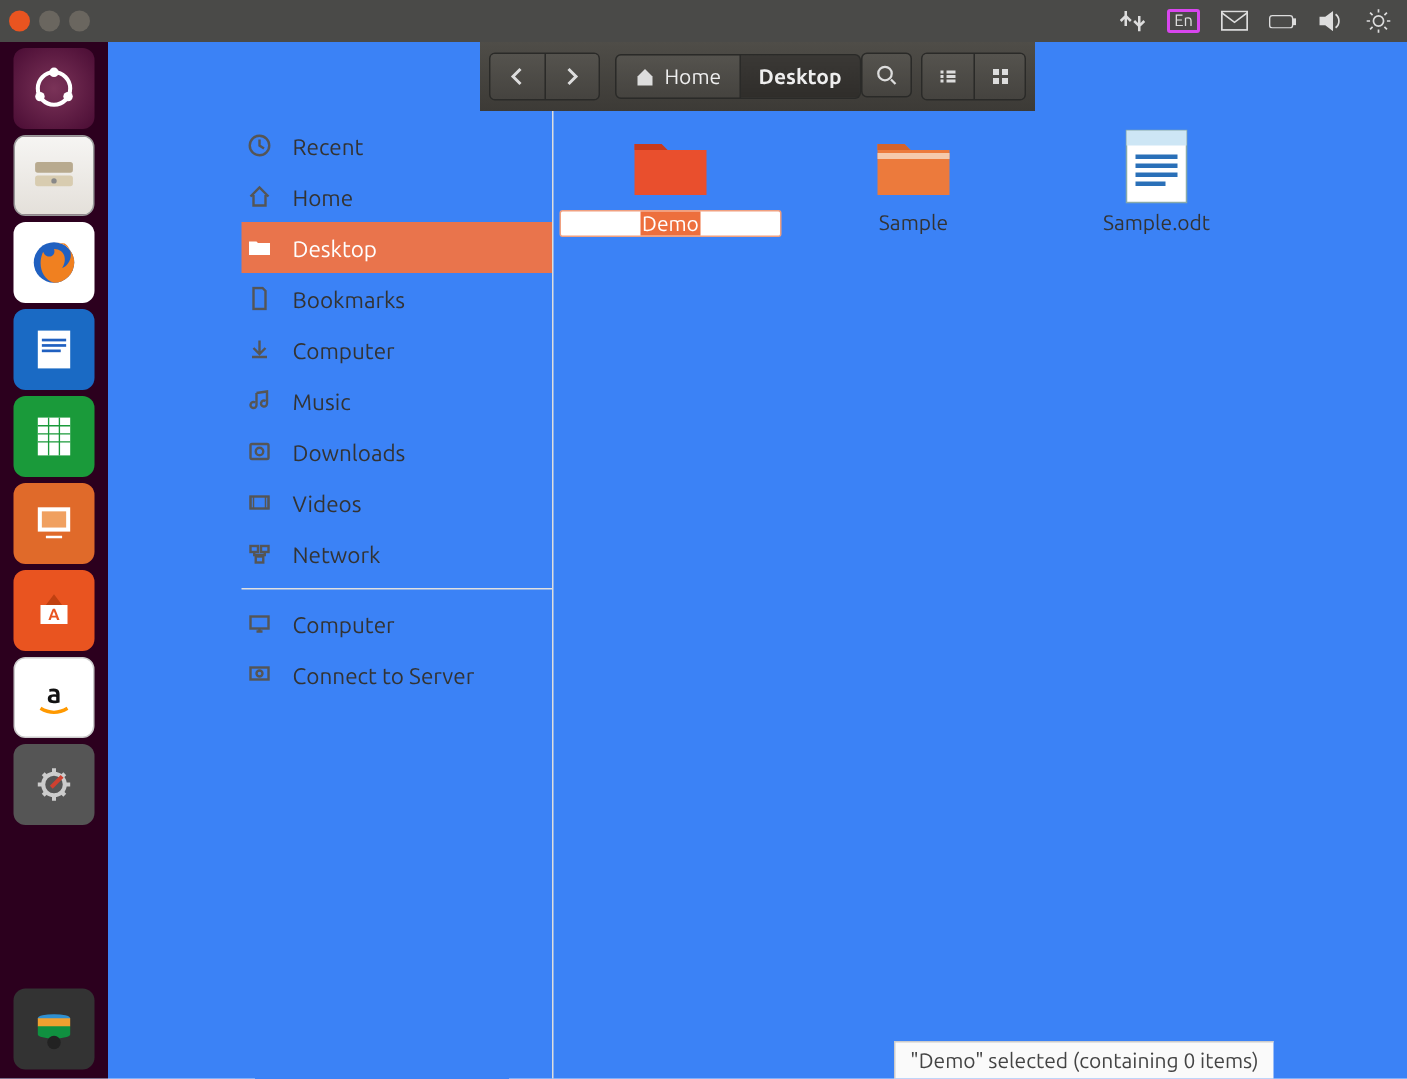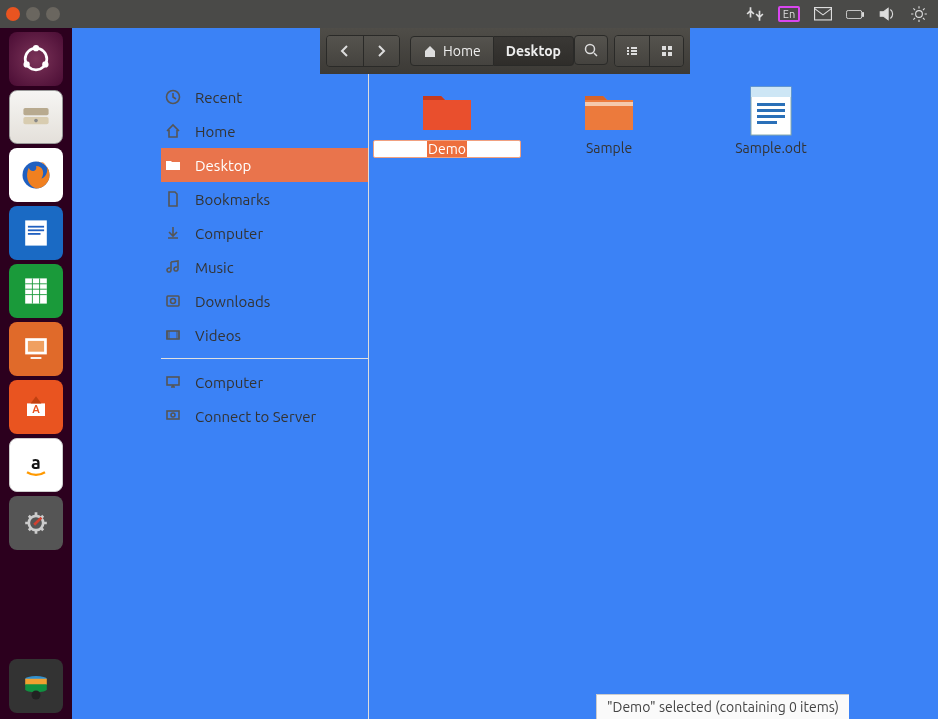--- a/index.html
+++ b/index.html
@@ -300,20 +300,29 @@
           </svg>
           <span>Downloads</span>
         </div>
       <div class="side-item">
           <svg viewBox="0 0 16 16">
             <rect x="2" y="4" width="12" height="8"></rect>
             <path d="M2 4v8M14 4v8M4 4v8M12 4v8" stroke-width="1"></path>
           </svg>
           <span>Videos</span>
         </div>
+      <div class="side-item">
+          <svg viewBox="0 0 16 16">
+            <rect x="2" y="3" width="5" height="4"></rect>
+            <rect x="9" y="3" width="5" height="4"></rect>
+            <rect x="5.5" y="10" width="5" height="4"></rect>
+            <path d="M4.5 7v2h7V7M8 9v1"></path>
+          </svg>
+          <span>Network</span>
+        </div>
       <div class="side-sep"></div>
       <div class="side-item">
           <svg viewBox="0 0 16 16">
             <rect x="2" y="3" width="12" height="8"></rect>
             <path d="M6 13h4M8 11v2"></path>
           </svg>
           <span>Computer</span>
         </div>
       <div class="side-item">
           <svg viewBox="0 0 16 16">

